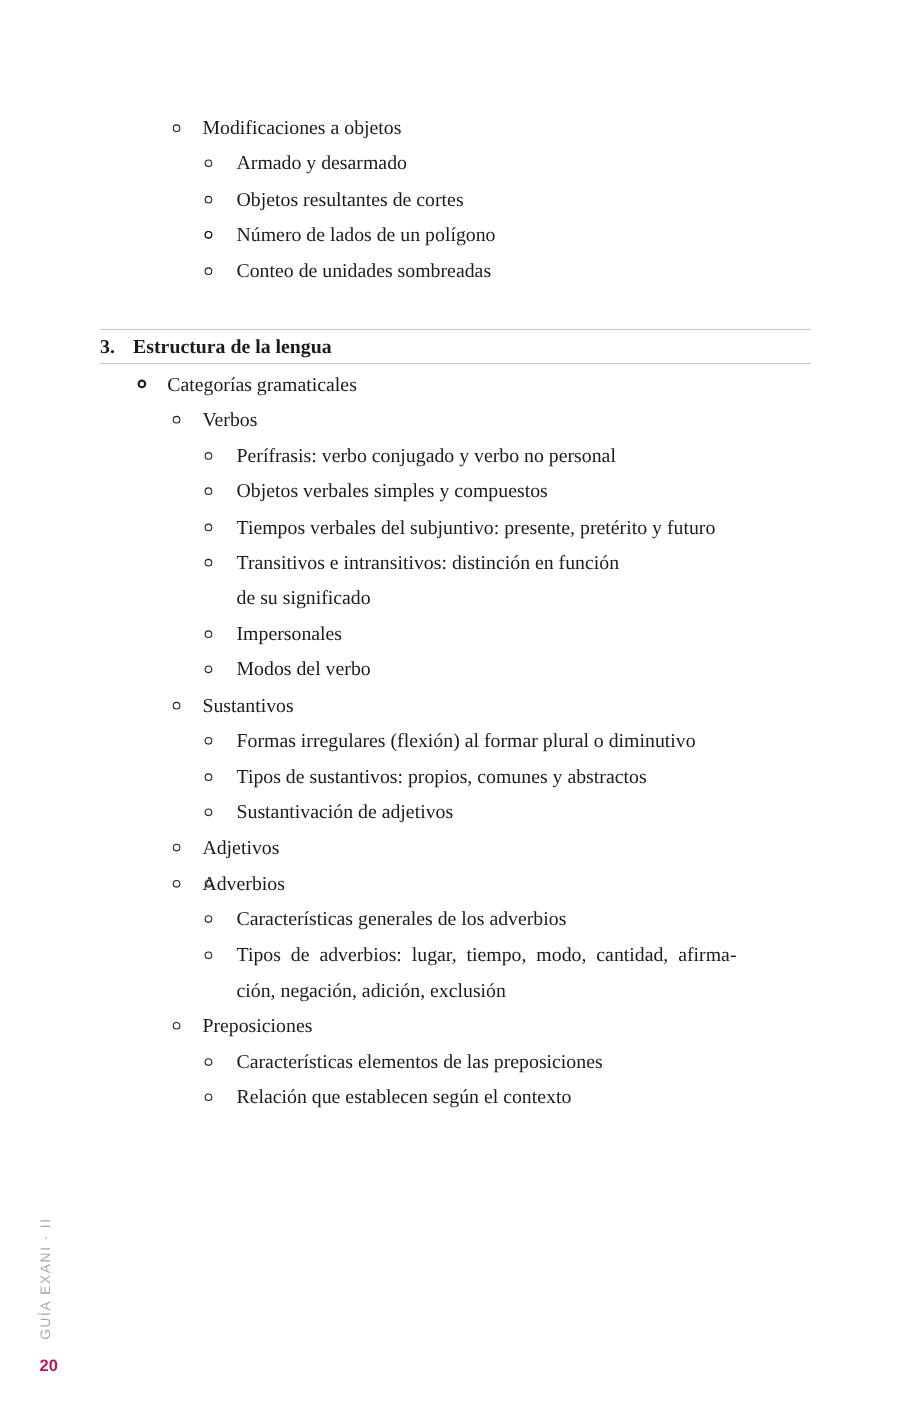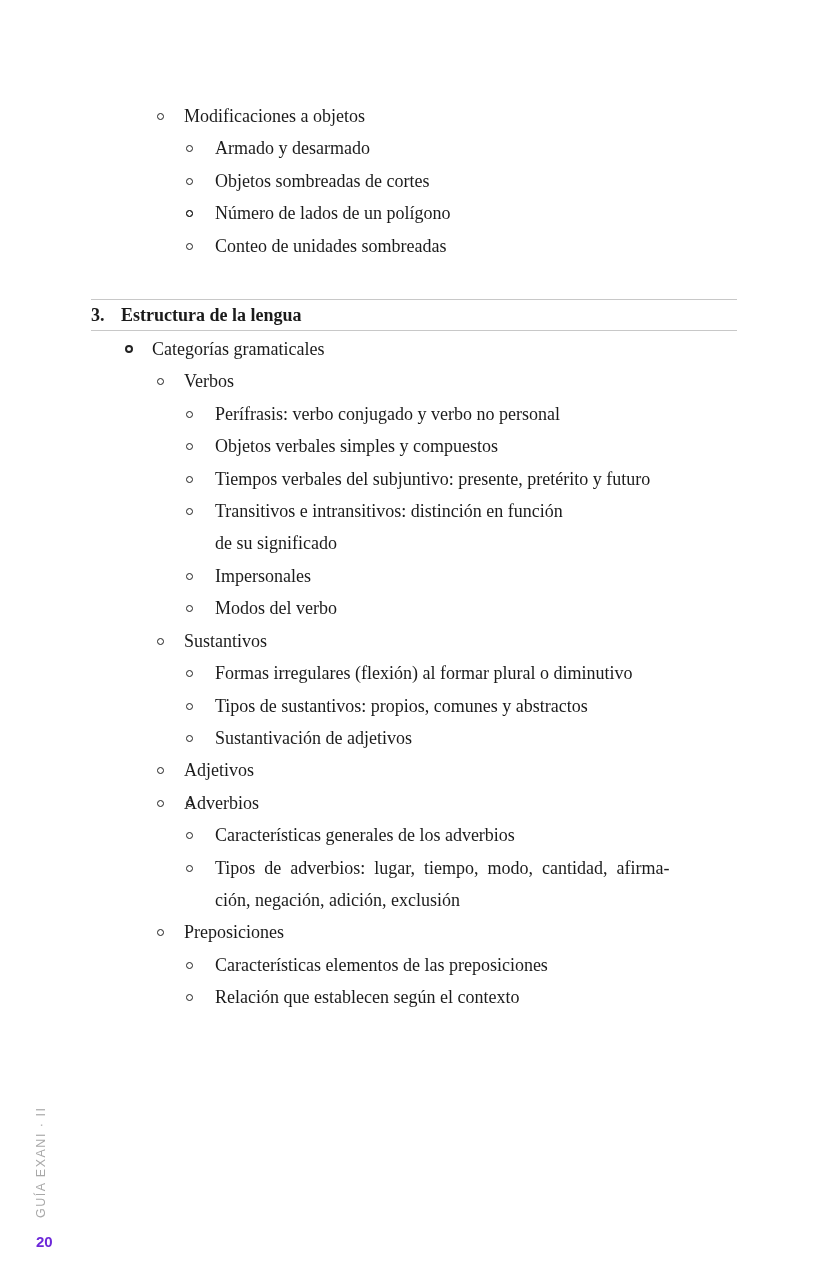--- a/index.html
+++ b/index.html
@@ -62,21 +62,21 @@
     letter-spacing: 1.5px;
     color: #a8a8a8;
   }
   .page-number {
     position: absolute;
     left: 36px;
     top: 1229px;
     font-family: "Liberation Sans", "DejaVu Sans", sans-serif;
     font-size: 15px;
     font-weight: bold;
-    color: #6d28d9;
+    color: #be185d;
   }
 </style>
 </head>
 <body>
 
 <div class="page">
 
   <div class="content">
 
     <div class="toc-list">
@@ -88,21 +88,21 @@
         </div>
         <div class="li lvl3">
           <span class="bullet b3"></span>
           <div class="li-text">
             <div class="line">Armado y desarmado</div>
           </div>
         </div>
         <div class="li lvl3">
           <span class="bullet b3"></span>
           <div class="li-text">
-            <div class="line">Objetos sombreadas de cortes</div>
+            <div class="line">Objetos resultantes de cortes</div>
           </div>
         </div>
         <div class="li lvl3">
           <span class="bullet b3"></span>
         </div>
         <div class="li lvl3">
           <span class="bullet b3"></span>
           <div class="li-text">
             <div class="line">Número de lados de un polígono</div>
           </div>

